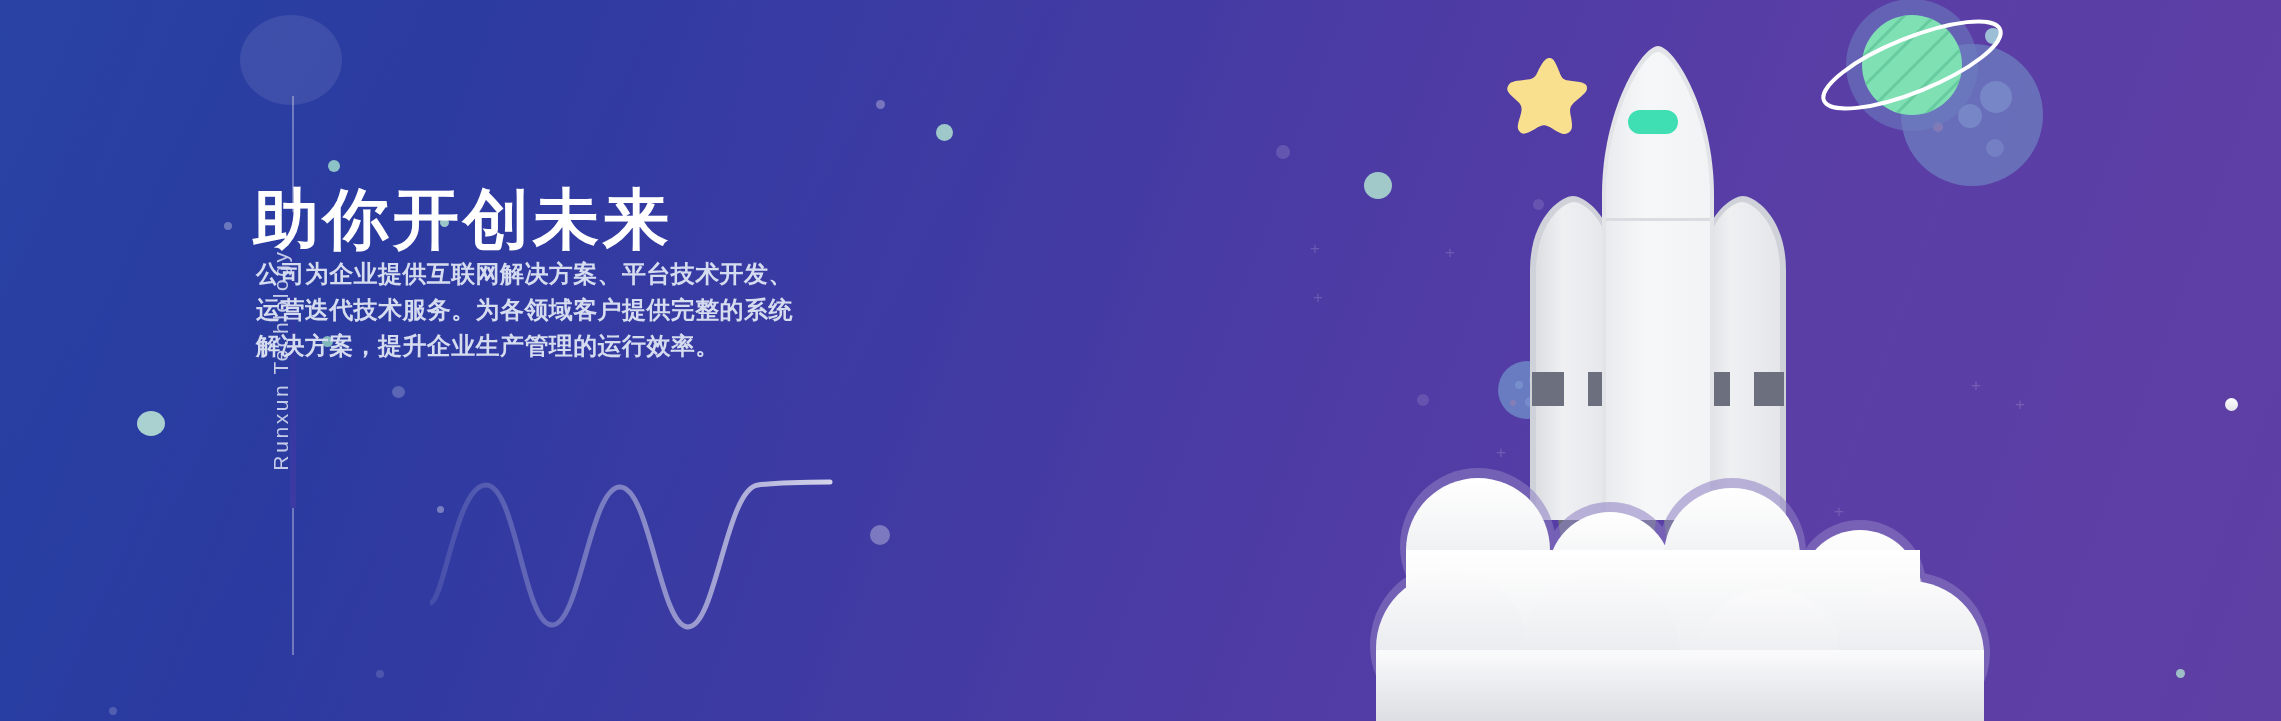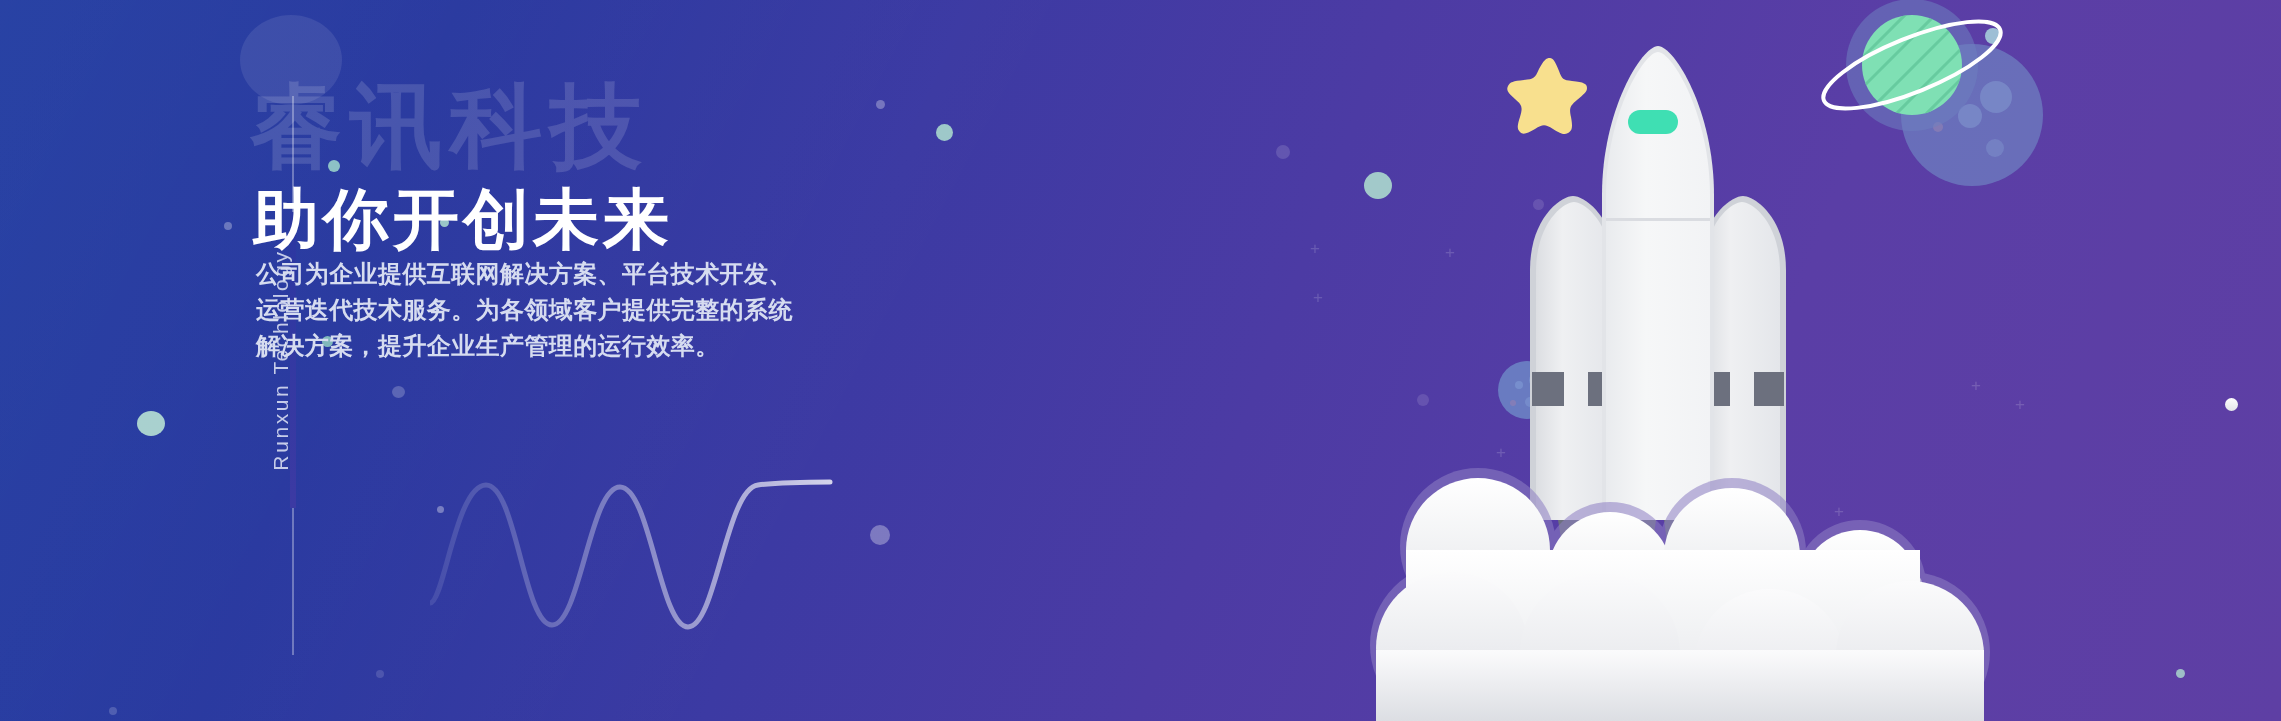--- a/index.html
+++ b/index.html
@@ -295,17 +295,16 @@
              C 150 170 160 32 190 32
              C 220 32 230 172 258 172
              C 286 172 296 34 328 30
              C 352 27 372 27 400 27" fill="none" stroke="url(#wg)" stroke-width="5" stroke-linecap="round"></path>
   </svg>
 
   <div class="rail"></div>
   <div class="rail-gap"></div>
   <div class="rail-label">Runxun Techlology</div>
 
-  <div class="ghost">睿讯科技</div>
   <h1 class="headline">助你开创未来</h1>
   <p class="para">公司为企业提供互联网解决方案、平台技术开发、运营迭代技术服务。为各领域客户提供完整的系统解决方案，提升企业生产管理的运行效率。</p>
 
 </div>
 
 </body></html>

